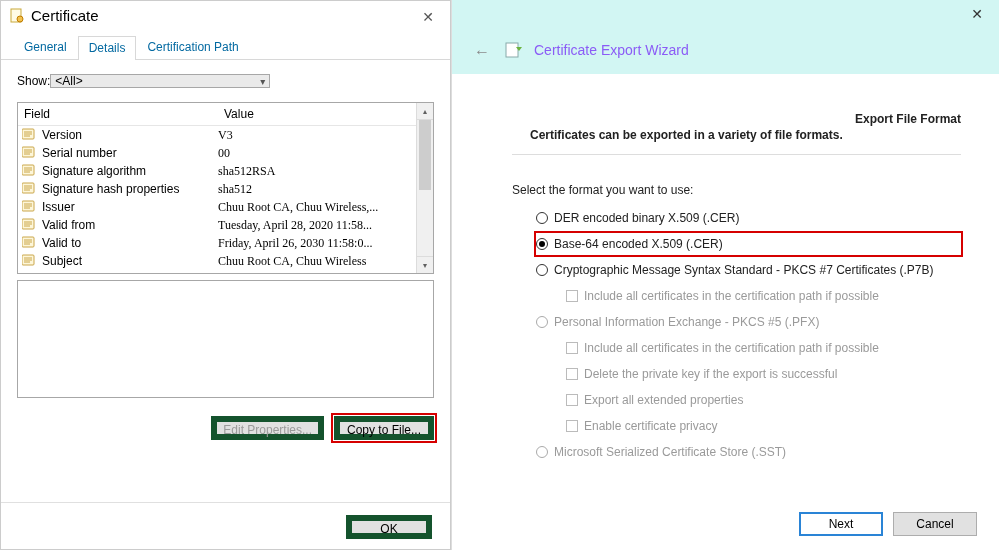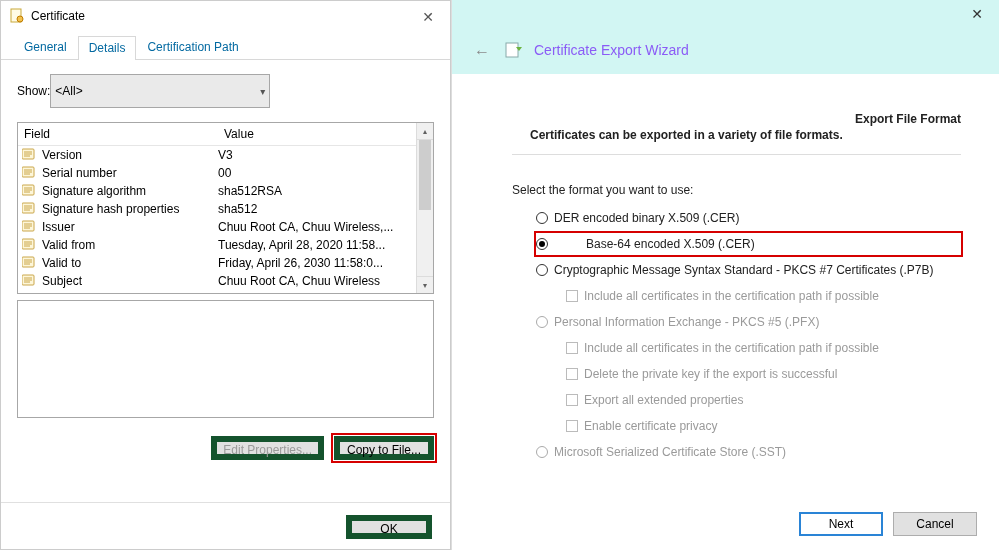--- a/index.html
+++ b/index.html
@@ -1,40 +1,40 @@
 <!DOCTYPE html>
 <html><head>
 <meta charset="utf-8">
 <style>
   * { box-sizing: border-box; font-family: "Segoe UI", Tahoma, sans-serif; }
   body { margin: 0; background: #fff; width: 999px; height: 554px; overflow: hidden; display:flex; }
   
   .cert-dlg { width: 451px; height: 550px; border:1px solid #ccc; background:#fff; position:relative; }
   .titlebar { height:30px; line-height:30px; padding-left:8px; display:flex; align-items:center; }
   .titlebar .ico { width:16px; height:16px; margin-right:6px; display:inline-flex; align-items:center; justify-content:center;}
-  .titlebar .title { font-size:12px; color:#000; }
+  .titlebar .title { font-size:15px; color:#000; }
   .close-x { position:absolute; right:6px; top:6px; width:32px; height:22px; text-align:center; cursor:pointer; color:#555; font-size:14px; line-height:20px;}
   .tabs { display:flex; margin-top:4px; padding-left:12px; border-bottom:1px solid #d8d8d8;}
   .tab { font-size:12px; padding:4px 10px 5px 10px; border:1px solid transparent; border-bottom:none; color:#0369a1; cursor:pointer; }
   .tab.active { background:#fff; border-color:#d8d8d8; position:relative; top:1px;}
   .body { padding:14px 16px 10px 16px; }
   .show-row { display:flex; align-items:center; margin-bottom:14px; font-size:12px;}
-  .combo { width:220px; height:34px; border:1px solid #a7a7a7; background:#eaeaea; font-size:12px; padding:0 4px; display:flex; align-items:center; justify-content:space-between;}
+  .combo { width:220px; height:14px; border:1px solid #a7a7a7; background:#eaeaea; font-size:12px; padding:0 4px; display:flex; align-items:center; justify-content:space-between;}
   .combo .arrow { font-size:10px; color:#555;}
   .listbox { border:1px solid #a7a7a7; height:172px; display:flex; }
   .listcols { flex:1; overflow:hidden; }
   .hdrrow { display:flex; background:#fff; border-bottom:1px solid #e6e6e6; }
   .hdrrow div { font-size:12px; padding:4px 6px; }
   .col-field { width:200px; }
   .col-value { flex:1; }
   .rows { }
   .row { display:flex; font-size:12px; height:18px; align-items:center; }
   .row .ficon { width:16px; height:14px; margin:0 4px; display:inline-flex; }
   .row .fld { width:176px; white-space:nowrap; overflow:hidden; text-overflow:ellipsis;}
-  .row .val { flex:1; white-space:nowrap; overflow:hidden; text-overflow:ellipsis; padding-right:18px;}
+  .row .val { flex:1; white-space:nowrap; overflow:hidden; text-overflow:ellipsis; padding-right:18px;font-family:Liberation Serif, serif;}
   .scrollbar { width:17px; background:#f0f0f0; border-left:1px solid #dcdcdc; display:flex; flex-direction:column;}
   .sb-btn { height:17px; background:#f0f0f0; border-bottom:1px solid #dcdcdc; display:flex; align-items:center; justify-content:center; font-size:8px; color:#606060;}
   .sb-btn.bottom{ border-top:1px solid #dcdcdc; border-bottom:none;}
   .sb-track { flex:1; position:relative;}
   .sb-thumb { position:absolute; top:0; left:2px; right:2px; height:70px; background:#cdcdcd; }
   .detail-box { margin-top:6px; border:1px solid #a7a7a7; height:118px; background:#fff;}
   .btnrow { margin-top:18px; display:flex; justify-content:flex-end; gap:10px;}
   .btn { min-width:100px; height:24px; font-size:12px; background:#e1e1e1; border:6px solid #14532d; cursor:pointer; }
   .btn.disabled { color:#9b9b9b; cursor:default;}
   .btn.highlight { outline:2px solid #d60000; outline-offset:1px;}
@@ -53,21 +53,21 @@
   .sec-head { font-weight:bold; margin-bottom:2px;text-align:right;}
   .sec-sub { margin-left:18px; margin-bottom:10px;font-weight:bold;}
   .divider { border:none; border-top:1px solid #ddd; margin:12px 0 28px 0;}
   .select-label { margin-bottom:10px;}
   .radiogroup { margin-left:24px; }
   .opt { display:flex; align-items:center; min-height:22px; margin-bottom:4px; font-size:12px;}
   .radio { width:12px; height:12px; border:1px solid #333; border-radius:50%; margin-right:6px; display:inline-flex; align-items:center; justify-content:center;}
   .radio.checked::after { content:""; width:6px; height:6px; background:#000; border-radius:50%;}
   .radio.disabled { border-color:#aaa;}
   .opt.disabled { color:#9a9a9a;}
-  .opt.highlight { outline:2px solid #d60000; outline-offset:0px; padding:1px 3px 1px 0;gap:32px;}
+  .opt.highlight { outline:2px solid #d60000; outline-offset:0px; padding:1px 3px 1px 0;}
   .subopt { margin-left:30px; display:flex; align-items:center; min-height:22px; margin-bottom:4px; font-size:12px; color:#9a9a9a;}
   .chk { width:12px; height:12px; border:1px solid #bbb; margin-right:6px;}
   .wiz-btns { position:absolute; bottom:14px; right:22px; display:flex; gap:10px;}
   .wbtn { width:84px; height:24px; font-size:12px; background:#e1e1e1; border:1px solid #adadad; cursor:pointer;}
   .wbtn.primary { background:#fff; border:2px solid #2a84d6;}
 </style>
 </head>
 <body>
 
 <div class="cert-dlg">

